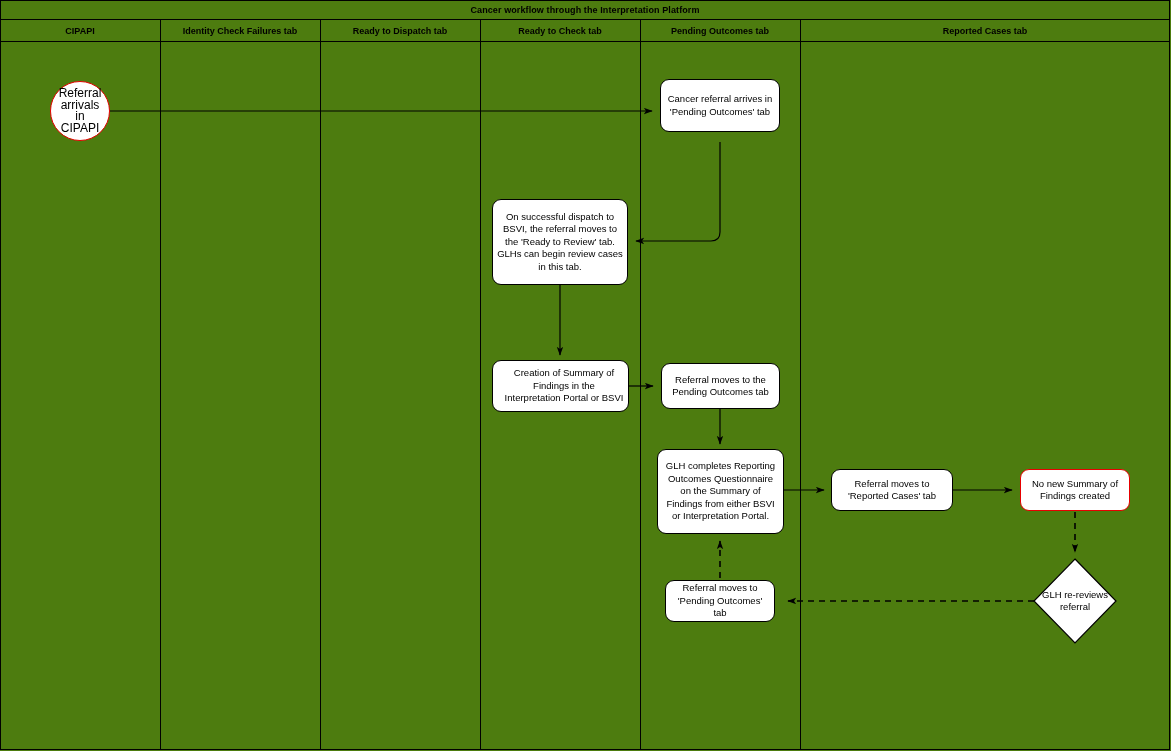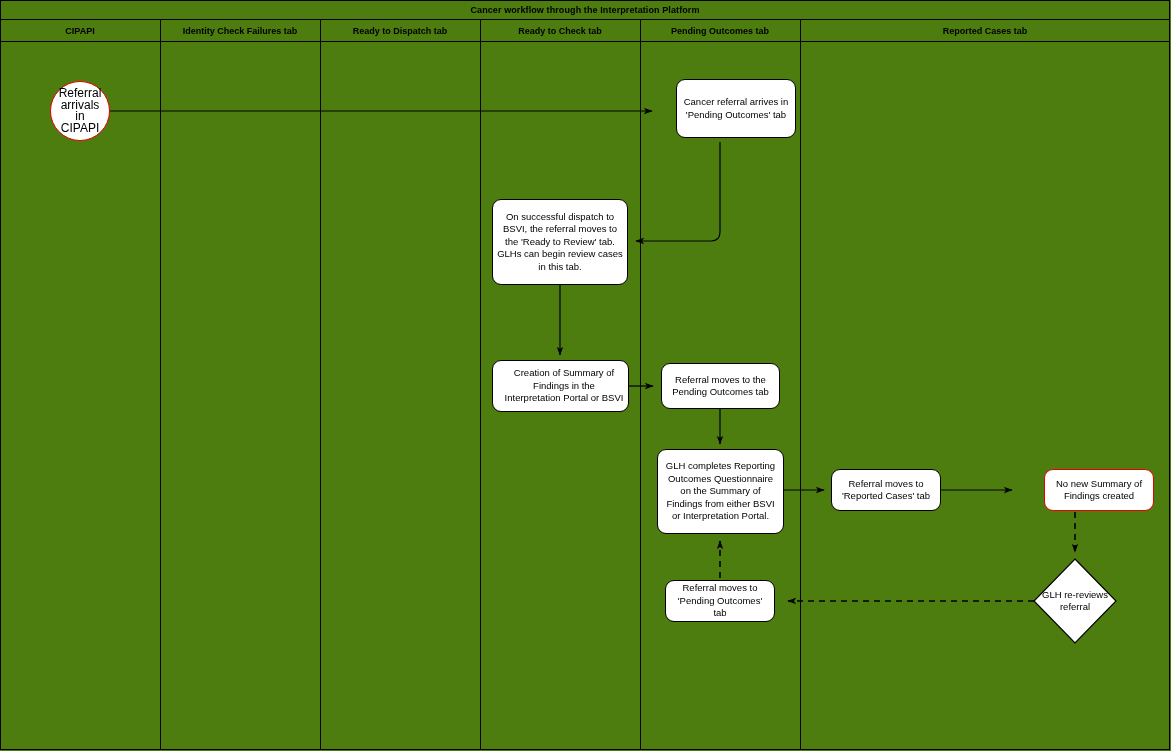--- a/index.html
+++ b/index.html
@@ -200,45 +200,45 @@
 
     <path class="edge dashed" d="M1034,601 L788,601" marker-end="url(#arrowBlack)"></path>
 
     <path class="edge dashed" d="M720,578 L720,541" marker-end="url(#arrowBlack)"></path>
   </svg>
 
   <div class="node ellipse" style="left:50px; top:81px; width:60px; height:60px; font-size:12px; line-height:11.5px;">
     <span>Referral arrivals in CIPAPI</span>
   </div>
 
-  <div class="node rounded" style="left:660px; top:79px; width:120px; height:59px;margin-left:16px;">
+  <div class="node rounded" style="left:660px; top:79px; width:120px; height:53px;">
     <span>Cancer referral arrives in 'Pending Outcomes' tab</span>
   </div>
 
   <div class="node rounded" style="left:492px; top:199px; width:136px; height:86px;">
     <span>On successful dispatch to BSVI, the referral moves to the 'Ready to Review' tab. GLHs can begin review cases in this tab.</span>
   </div>
 
   <div class="node rounded" style="left:492px; top:360px; width:137px; height:52px;padding-left:11px;">
     <span>Creation of Summary of Findings in the Interpretation Portal or BSVI</span>
   </div>
 
   <div class="node rounded" style="left:661px; top:363px; width:119px; height:46px;">
     <span>Referral moves to the Pending Outcomes tab</span>
   </div>
 
   <div class="node rounded" style="left:657px; top:449px; width:127px; height:85px;">
     <span>GLH completes Reporting Outcomes Questionnaire on the Summary of Findings from either BSVI or Interpretation Portal.</span>
   </div>
 
-  <div class="node rounded" style="left:831px; top:469px; width:110px; height:42px;">
+  <div class="node rounded" style="left:831px; top:469px; width:122px; height:42px;">
     <span>Referral moves to 'Reported Cases' tab</span>
   </div>
 
-  <div class="node rounded red" style="left:1044px; top:469px; width:110px; height:42px;">
+  <div class="node rounded red" style="left:1020px; top:469px; width:110px; height:42px;">
     <span>No new Summary of Findings created</span>
   </div>
 
   <div class="node-diamond" style="left:1033px; top:558px; width:84px; height:86px;">
     <svg width="84" height="86" viewBox="0 0 84 86" xmlns="http://www.w3.org/2000/svg">
       <polygon points="42,1 83,43 42,85 1,43" fill="#ffffff" stroke="#000000" stroke-width="1.2"></polygon>
     </svg>
     <span class="dlabel">GLH re-reviews referral</span>
   </div>
 

